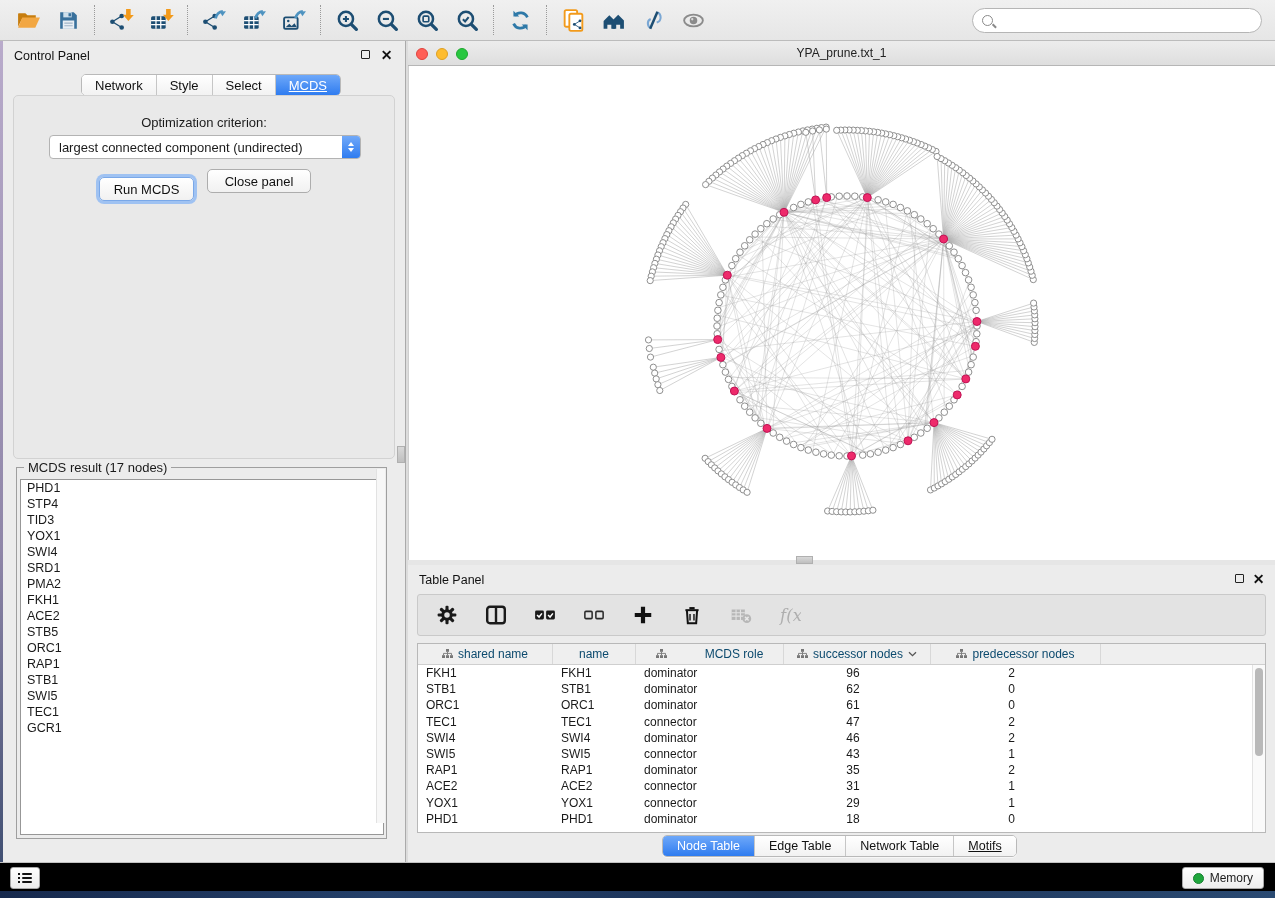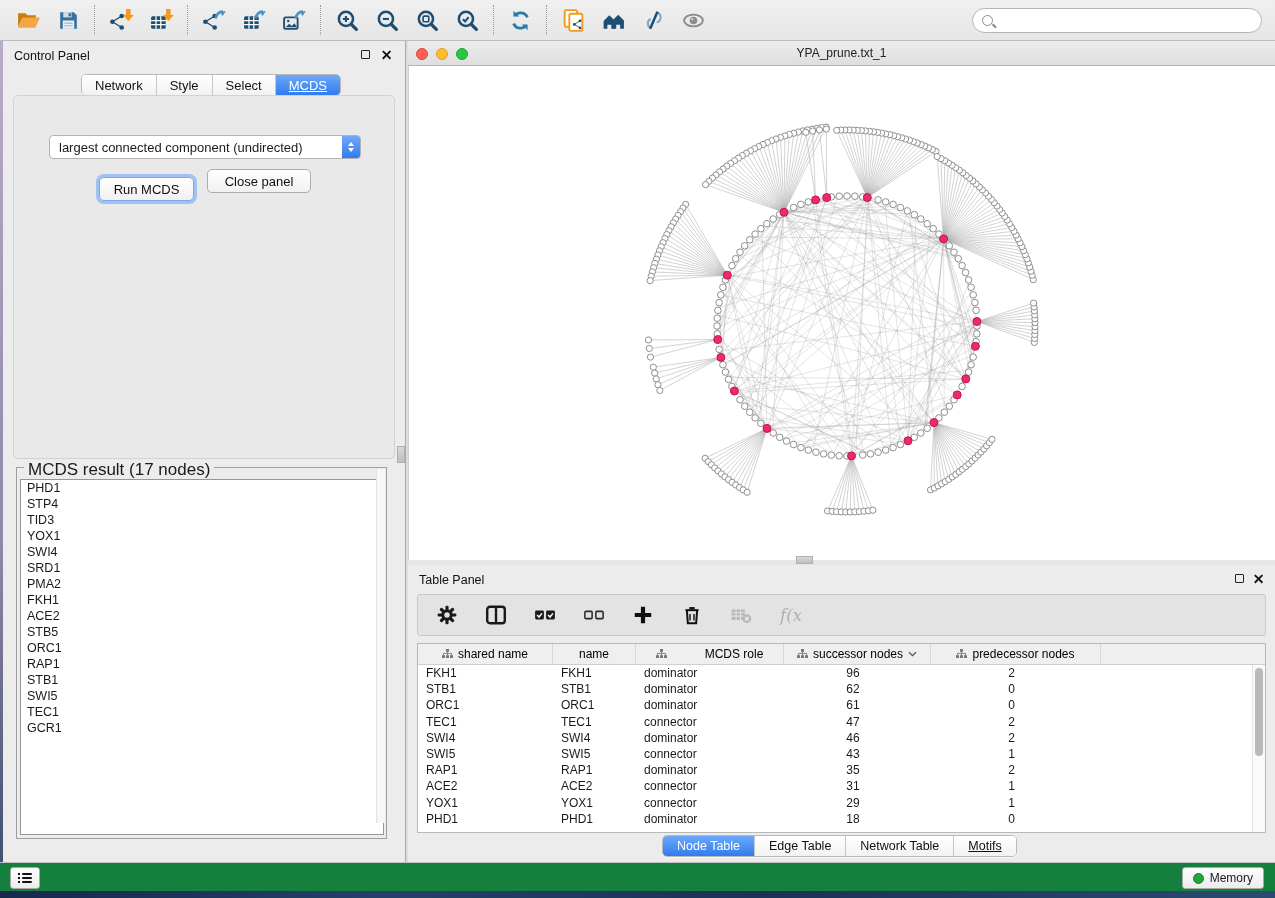--- a/index.html
+++ b/index.html
@@ -50,21 +50,21 @@
   .dropdown .val { flex:1; font-size:13px; padding-left:9px; white-space:nowrap; overflow:hidden; }
   .stepper { width:18px; height:22px; margin-right:0; border-radius:0 3px 3px 0;
     background:linear-gradient(#71a9f9,#2f7cf0); display:flex; flex-direction:column; align-items:center; justify-content:center; gap:2px; }
   .arr-up { width:0; height:0; border-left:3.5px solid transparent; border-right:3.5px solid transparent; border-bottom:4.5px solid #fff; }
   .arr-dn { width:0; height:0; border-left:3.5px solid transparent; border-right:3.5px solid transparent; border-top:4.5px solid #fff; }
   .btn { position:absolute; height:24px; background:linear-gradient(#ffffff,#f1f1f1); border:1px solid #adadad;
     border-radius:5px; font-size:13px; display:flex; align-items:center; justify-content:center; color:#111; }
   .btn.focus { box-shadow:0 0 0 3px rgba(110,168,249,.6); border-color:#7aa8e8;margin-top:8px; }
 
   .groupbox { position:absolute; left:13px; top:426px; width:371px; height:372px; border:1px solid #9f9f9f; }
-  .legend { position:absolute; left:7px; top:-8px; background:#ececec; padding:0 4px; font-size:17px; }
+  .legend { position:absolute; left:7px; top:-8px; background:#ececec; padding:0 4px; font-size:13px; }
   .mcds-list { position:absolute; left:3px; top:11px; width:364px; height:356px; background:#fff; border:1px solid #979797; overflow:hidden; }
   .mcds-item { font-size:12.5px; line-height:16px; padding-left:6px; }
   .list-track { position:absolute; right:1px; top:1px; width:9px; height:354px; background:#f7f7f7; border-left:1px solid #e2e2e2; }
 
   
   .v-splitter { position:absolute; left:405px; top:41px; width:3px; height:821px; background:#dcdcdc; border-left:1px solid #aaa; }
   .v-grip { position:absolute; left:-9px; top:405px; width:8px; height:17px; background:linear-gradient(#d8d8d8,#bfbfbf); border:1px solid #b0b0b0; }
   .h-splitter { position:absolute; left:408px; top:560px; width:867px; height:5px; background:#e6e6e6; }
   .h-grip { position:absolute; left:388px; top:-4px; width:17px; height:8px; background:linear-gradient(#d8d8d8,#bfbfbf); border:1px solid #b0b0b0; }
 
@@ -80,33 +80,33 @@
   .net-canvas { position:absolute; left:408px; top:66px; width:867px; height:494px; background:#fff; border-left:1px solid #cfcfcf; }
   .net-canvas svg { display:block; }
 
   
   .table-panel { position:absolute; left:408px; top:565px; width:867px; height:297px; background:#ececec; }
   .tp-toolbar { position:absolute; left:9px; top:29px; width:849px; height:42px; background:#e3e3e3;
     border:1px solid #c9c9c9; border-radius:3px; display:flex; align-items:center; padding-left:17px; gap:25px; }
   .ttbtn { width:24px; height:24px; display:flex; align-items:center; justify-content:center; }
   .tp-table { position:absolute; left:9px; top:78px; width:849px; height:190px; background:#fff; border:1px solid #b8b8b8; }
   .thead { display:flex; height:21px; background:#efefef; border-bottom:1px solid #cfcfcf; }
-  .th { display:flex; align-items:center; justify-content:center; gap:5px; font-size:12px; color:#000000;
+  .th { display:flex; align-items:center; justify-content:center; gap:5px; font-size:12px; color:#0c4a6e;
     border-right:1px solid #d8d8d8; overflow:hidden; }
   .tr { display:flex; height:16.2px; align-items:center; }
   .td { font-size:12px; overflow:hidden; white-space:nowrap; }
   .td.left { text-align:left; padding-left:8px; }
   .td.right { text-align:center; padding-right:9px; }
   .tscroll { position:absolute; right:0; top:21px; width:13px; height:167px; background:#fafafa; border-left:1px solid #e3e3e3; }
   .tthumb { position:absolute; left:2px; top:3px; width:8px; height:88px; background:#b9b9b9; border-radius:4px; }
   .tp-tabs { left:254px; top:270px; }
   .tp-tabs .seg { padding:0 14px; font-size:12.5px; }
 
   
-  .status-bar { position:absolute; left:0; top:862px; width:1275px; height:29px; background:#15803d; border-top:1px solid #c2c2c2; }
+  .status-bar { position:absolute; left:0; top:862px; width:1275px; height:29px; background:#000000; border-top:1px solid #c2c2c2; }
   .sb-left { position:absolute; left:10px; top:4px; width:30px; height:22px; background:linear-gradient(#fdfdfd,#ededed);
     border:1px solid #a8a8a8; border-radius:3px; display:flex; align-items:center; justify-content:center; }
   .list-glyph { width:14px; height:11px; display:flex; flex-direction:column; justify-content:space-between; }
   .list-glyph i { display:block; height:2.4px; background:#111; border-radius:1px; position:relative; margin-left:4px; }
   .list-glyph i::before { content:""; position:absolute; left:-4px; top:0; width:2.4px; height:2.4px; background:#111; }
   .sb-mem { position:absolute; right:11px; top:4px; height:22px; padding:0 10px; background:linear-gradient(#fdfdfd,#ededed);
     border:1px solid #a8a8a8; border-radius:3px; display:flex; align-items:center; gap:6px; font-size:12px; }
   .mem-dot { width:11px; height:11px; border-radius:50%; background:#1fa63c; border:1px solid #158030; }
 </style>
 </head>
@@ -279,20 +279,21 @@
           <span class="close-glyph">✕</span>
         </span>
     </div>
     <div class="seg-tabs cp-tabs" id="cp-tabs">
         <div class="seg">Network</div>
         <div class="seg">Style</div>
         <div class="seg">Select</div>
         <div class="seg active">MCDS</div>
       </div>
     <div class="cp-inner">
+      <div class="opt-label">Optimization criterion:</div>
       <div class="dropdown">
         <span class="val">largest connected component (undirected)</span>
         <span class="stepper">
             <span class="arr-up"></span>
             <span class="arr-dn"></span>
           </span>
       </div>
       <div class="btn focus" style="left:85px; top:73px; width:95px;">Run MCDS</div>
       <div class="btn" style="left:193px; top:73px; width:104px;">Close panel</div>
     </div>

